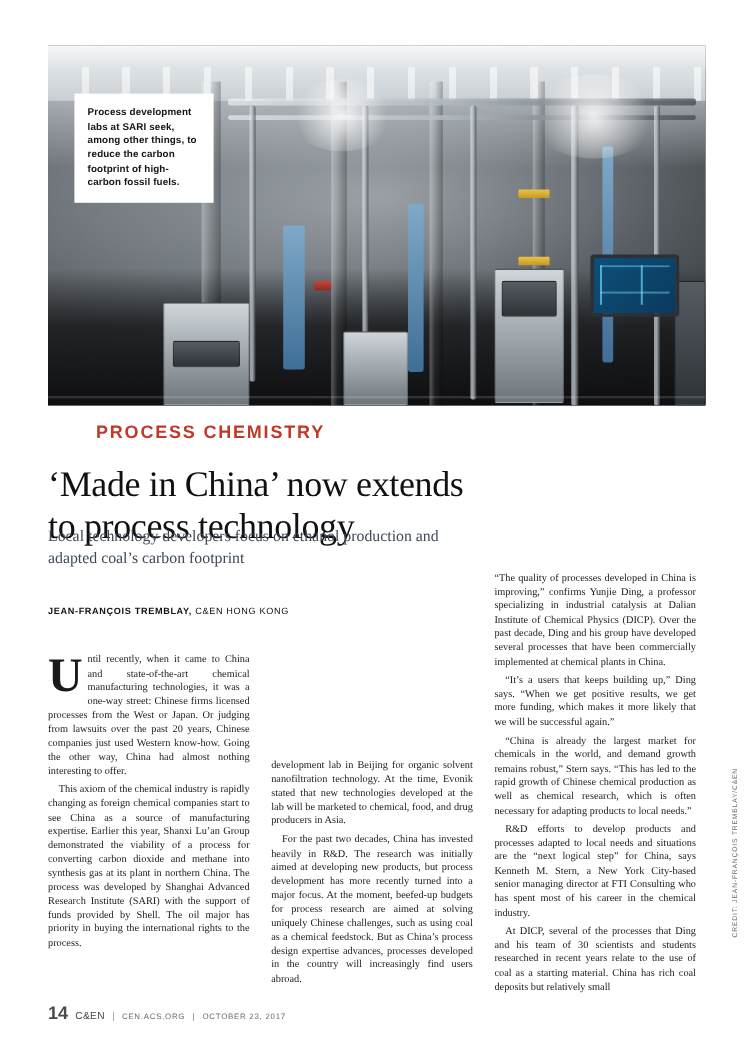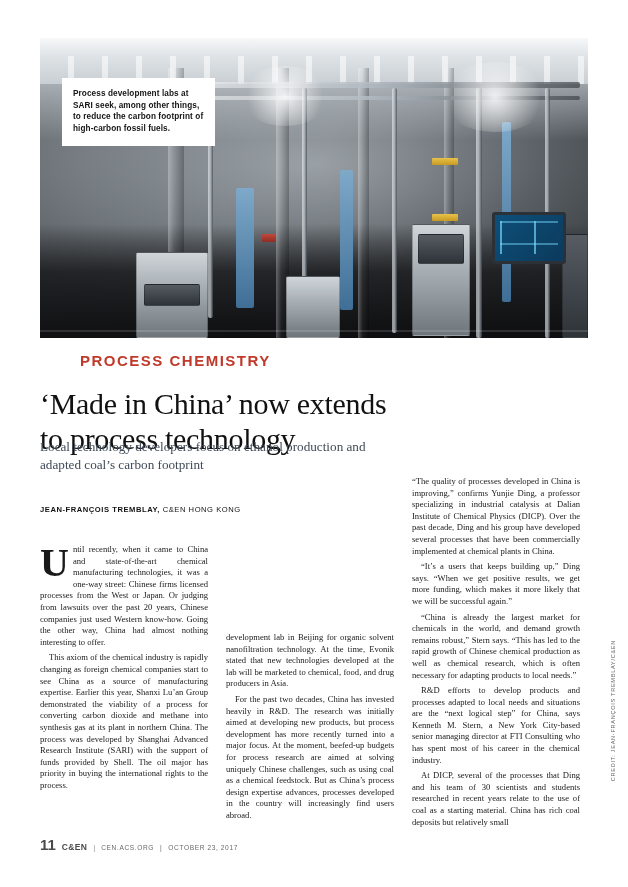--- a/index.html
+++ b/index.html
@@ -98,21 +98,21 @@
   .glow {
     position:absolute;
     border-radius:50%;
     background:radial-gradient(circle, rgba(255,255,255,0.85) 0%, rgba(255,255,255,0) 70%);
   }
 
   
   .caption-box {
     position:absolute;
     left:62px; top:78px;
-    width:153px;
+    width:116px;
     background:#ffffff;
     padding:10px 11px 11px 11px;
     font-family:"Liberation Sans", sans-serif;
     font-size:8.2px;
     line-height:1.42;
     font-weight:bold;
     color:#141414;
     letter-spacing:0.1px;
   }
 
@@ -200,21 +200,21 @@
   
   .footer {
     position:absolute;
     left:40px; top:836px;
     display:flex;
     align-items:baseline;
     gap:6px;
     font-family:"Liberation Sans", sans-serif;
   }
   .pageno { font-size:15px; font-weight:bold; color:#4a4a4a; }
-  .brand  { font-size:8.5px; font-weight:bold; color:#4a4a4a; letter-spacing:0.3px;}
+  .brand  { font-size:8.5px; font-weight:normal; color:#4a4a4a; letter-spacing:0.3px;}
   .fdot   { font-size:8px; color:#9a9a9a; }
   .fmeta  { font-size:6.6px; color:#6a6a6a; letter-spacing:0.6px; }
 </style>
 </head>
 <body>
 
 <div class="photo-wrap">
   <div class="photo">
     <div class="ceil"></div>
     <div class="ceil2"></div>
@@ -285,19 +285,19 @@
 
 <div class="col-text" id="col3">
   <p class="first">“The quality of processes developed in China is improving,” confirms Yunjie Ding, a professor specializing in industrial catalysis at Dalian Institute of Chemical Physics (DICP). Over the past decade, Ding and his group have developed several processes that have been commercially implemented at chemical plants in China.</p>
   <p>“It’s a users that keeps building up,” Ding says. “When we get positive results, we get more funding, which makes it more likely that we will be successful again.”</p>
   <p>“China is already the largest market for chemicals in the world, and demand growth remains robust,” Stern says. “This has led to the rapid growth of Chinese chemical production as well as chemical research, which is often necessary for adapting products to local needs.”</p>
   <p>R&amp;D efforts to develop products and processes adapted to local needs and situations are the “next logical step” for China, says Kenneth M. Stern, a New York City-based senior managing director at FTI Consulting who has spent most of his career in the chemical industry.</p>
   <p>At DICP, several of the processes that Ding and his team of 30 scientists and students researched in recent years relate to the use of coal as a starting material. China has rich coal deposits but relatively small</p>
 </div>
 
 <div class="footer">
-  <span class="pageno">11</span>
+  <span class="pageno">14</span>
   <span class="brand">C&amp;EN</span>
   <span class="fdot">|</span>
   <span class="fmeta">CEN.ACS.ORG</span>
   <span class="fmeta">|</span>
   <span class="fmeta">OCTOBER 23, 2017</span>
 </div>
 
 </body></html>

